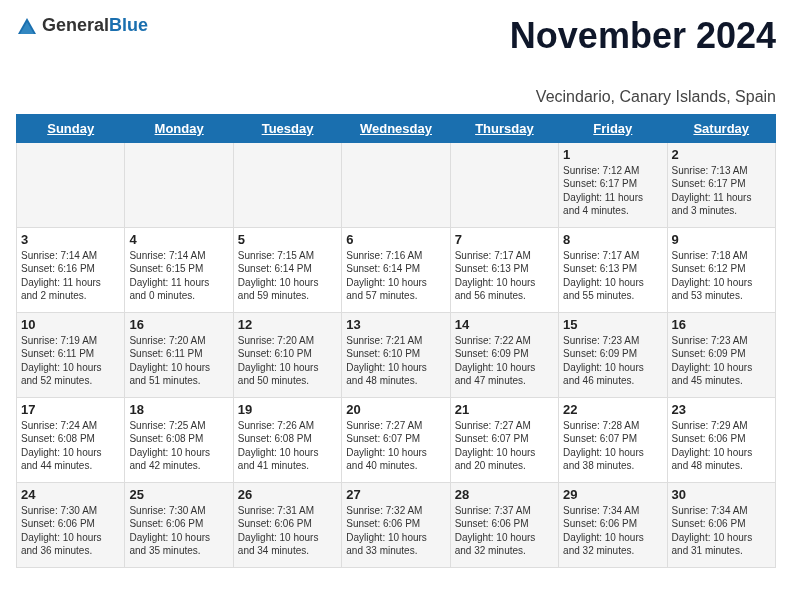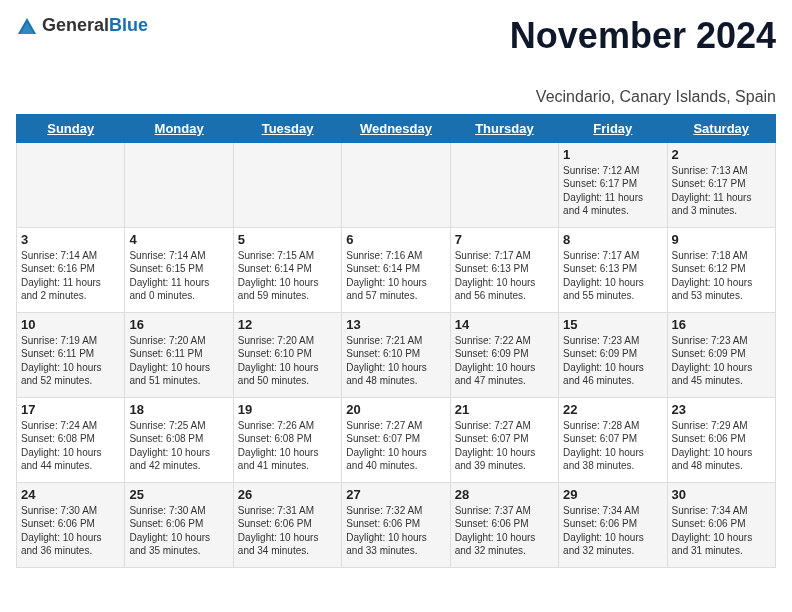--- a/index.html
+++ b/index.html
@@ -225,21 +225,21 @@
         <td>
           <span class="day-num">19</span>
           <div class="day-info"><span>Sunrise: 7:26 AM</span><br><span>Sunset: 6:08 PM</span><br><span>Daylight: 10 hours</span><br><span>and 41 minutes.</span></div>
         </td>
         <td>
           <span class="day-num">20</span>
           <div class="day-info"><span>Sunrise: 7:27 AM</span><br><span>Sunset: 6:07 PM</span><br><span>Daylight: 10 hours</span><br><span>and 40 minutes.</span></div>
         </td>
         <td>
           <span class="day-num">21</span>
-          <div class="day-info"><span>Sunrise: 7:27 AM</span><br><span>Sunset: 6:07 PM</span><br><span>Daylight: 10 hours</span><br><span>and 39 minutes.</span></div>
+          <div class="day-info"><span>Sunrise: 7:27 AM</span><br><span>Sunset: 6:07 PM</span><br><span>Daylight: 10 hours</span><br><span>and 20 minutes.</span></div>
         </td>
         <td>
           <span class="day-num">22</span>
           <div class="day-info"><span>Sunrise: 7:28 AM</span><br><span>Sunset: 6:07 PM</span><br><span>Daylight: 10 hours</span><br><span>and 38 minutes.</span></div>
         </td>
         <td>
           <span class="day-num">23</span>
           <div class="day-info"><span>Sunrise: 7:29 AM</span><br><span>Sunset: 6:06 PM</span><br><span>Daylight: 10 hours</span><br><span>and 48 minutes.</span></div>
         </td>
       </tr>

